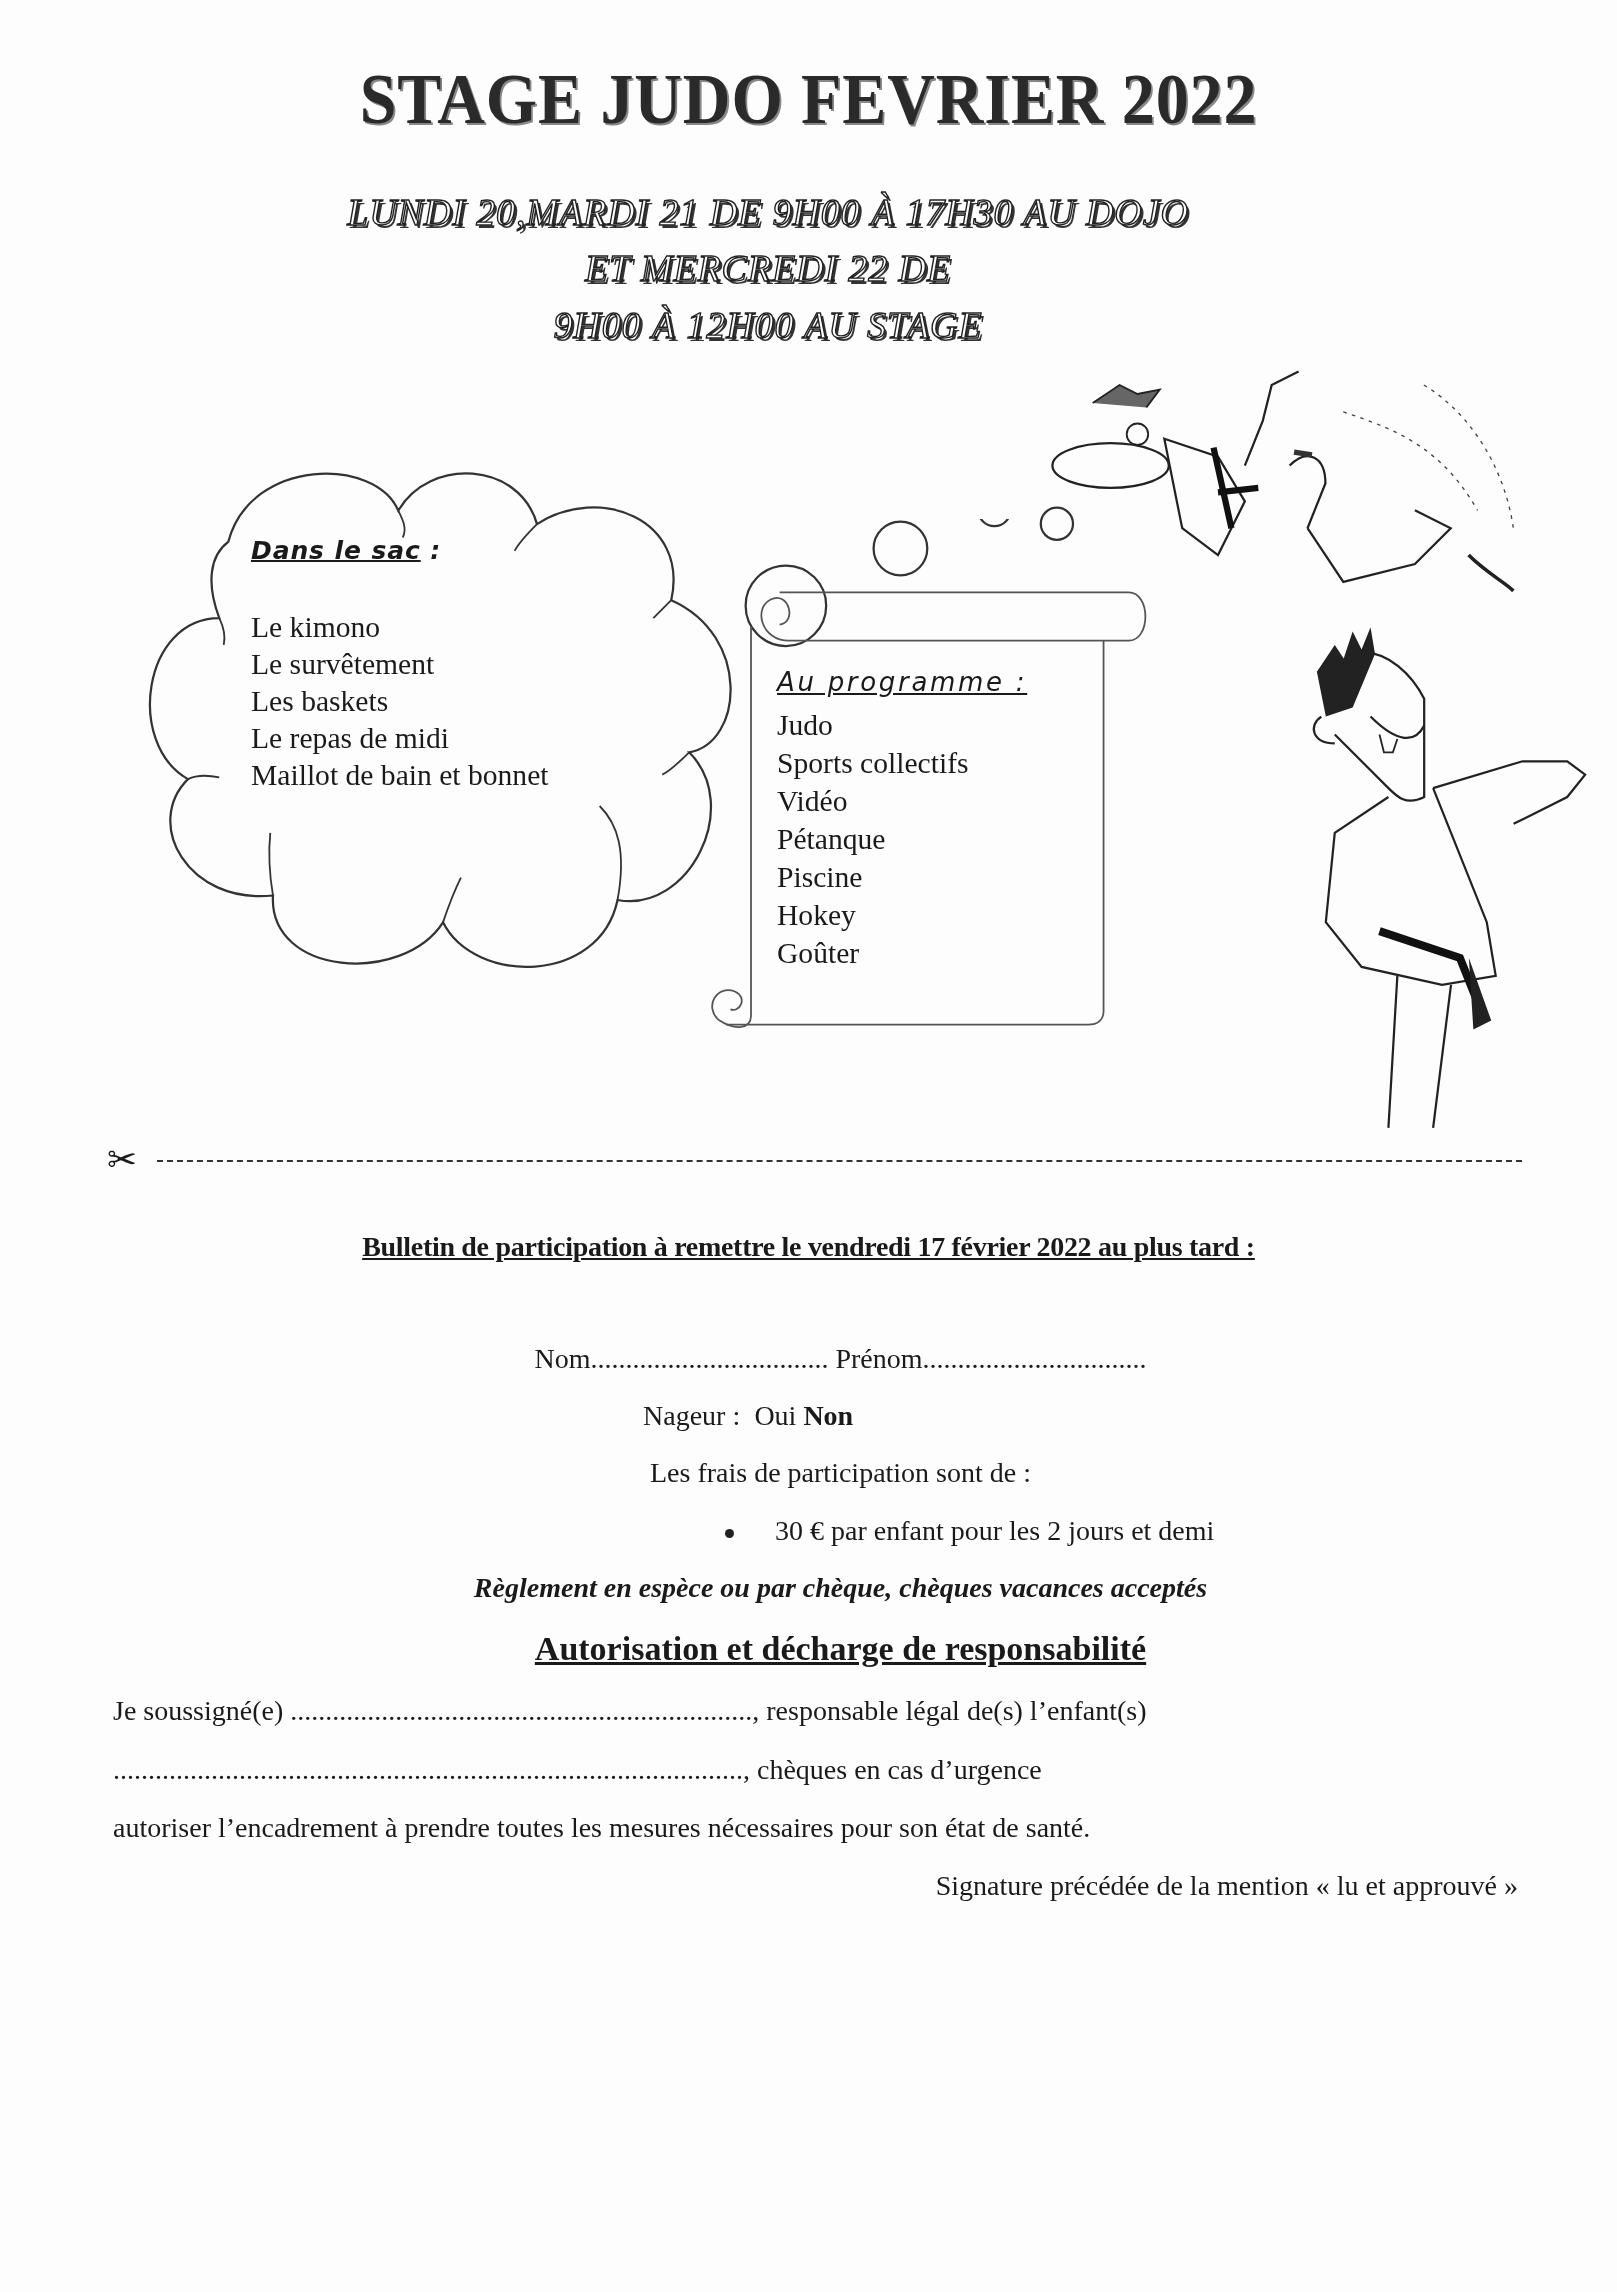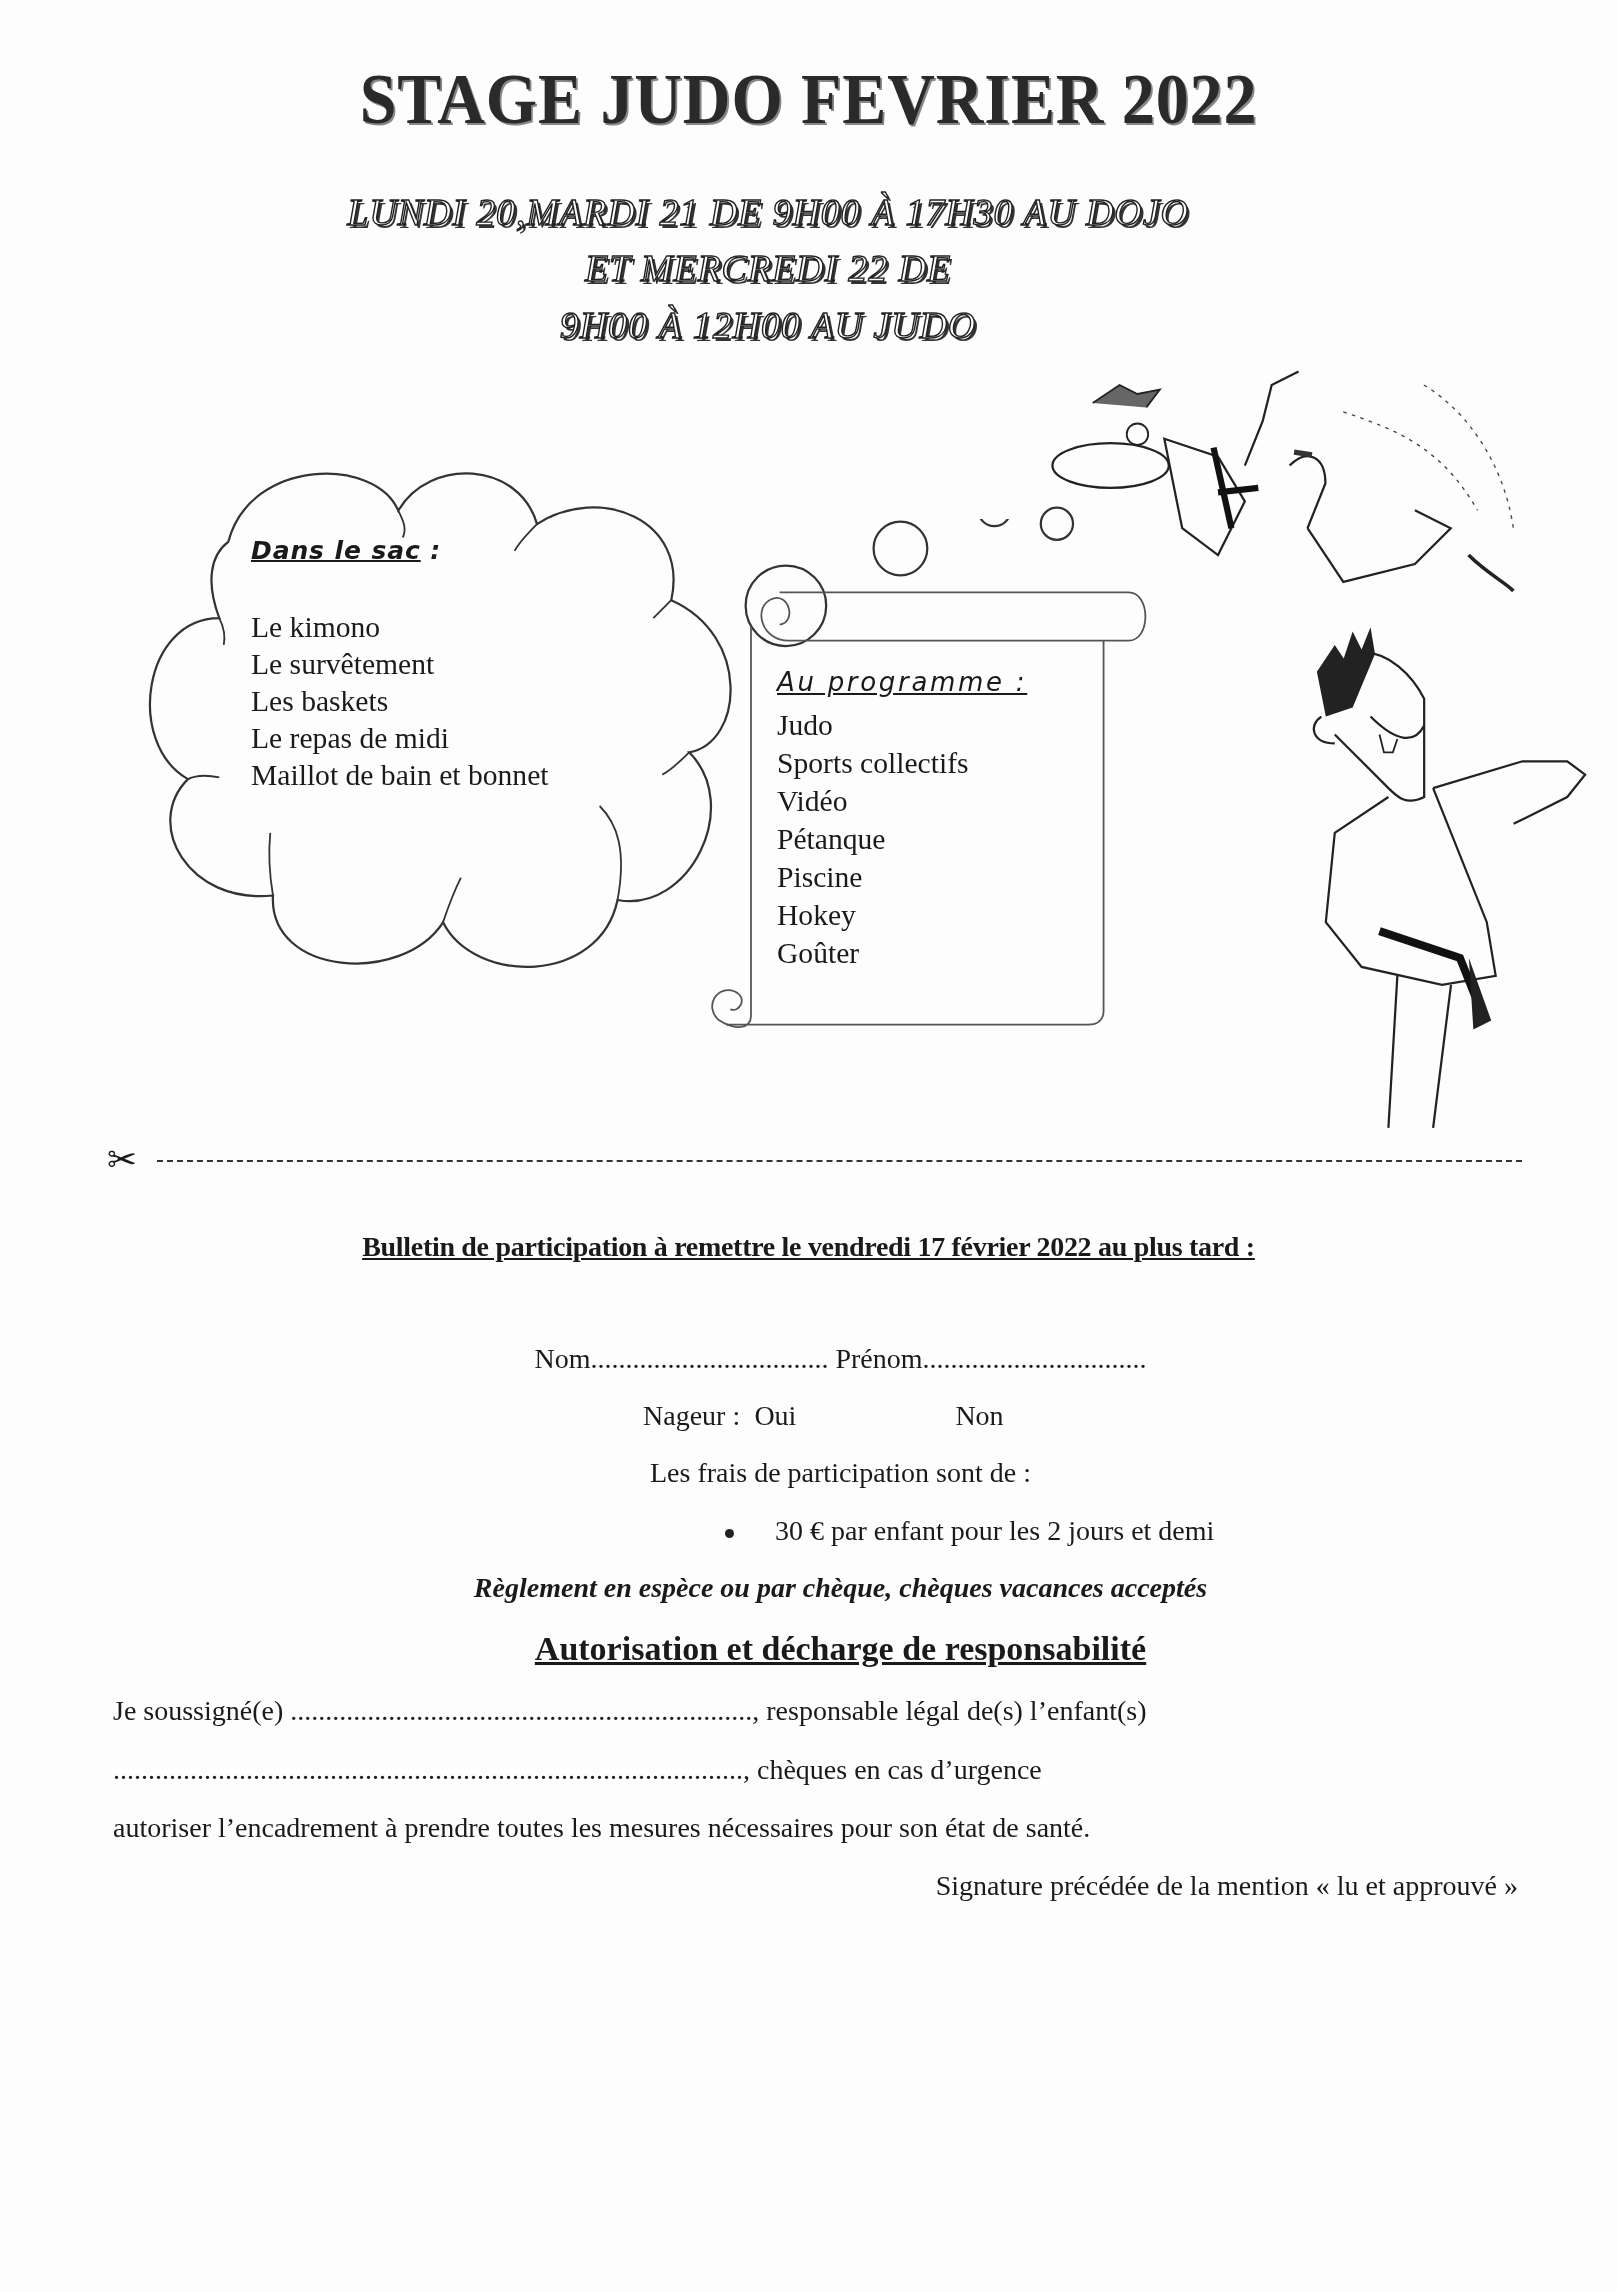--- a/index.html
+++ b/index.html
@@ -45,21 +45,21 @@
     .auth-title { font-weight: bold; font-size: 34px; text-decoration: underline; }
     .line-left { left: 113px; font-size: 28px; }
     .dot { display: inline-block; width: 9px; height: 9px; border-radius: 50%; background: #222; vertical-align: middle; margin-right: 41px; }
   </style>
 </head>
 <body>
 
 <div class="abs title">STAGE JUDO FEVRIER 2022</div>
 <div class="abs sched" style="top:190px;">LUNDI 20,MARDI 21 DE 9H00 À 17H30 AU DOJO</div>
 <div class="abs sched" style="top:246px;">ET MERCREDI 22 DE</div>
-<div class="abs sched" style="top:303px;">9H00 À 12H00 AU JUDO</div>
+<div class="abs sched" style="top:303px;">9H00 À 12H00 AU STAGE</div>
 
 <svg class="abs cloud-svg" width="627" height="537" viewBox="0 0 700 600">
   <path d="M105,105 C130,10 270,10 295,70 C330,10 430,15 450,85 C520,40 620,80 600,170
            C690,210 680,330 620,340 C680,400 620,520 540,505 C520,600 380,600 345,530
            C300,600 150,590 155,500 C60,510 10,420 60,370 C-10,330 10,190 95,190
            C80,150 85,120 105,105 Z" fill="none" stroke="#333" stroke-width="2.5"></path>
   <path d="M295,70 C300,80 305,90 300,100" fill="none" stroke="#333" stroke-width="2"></path>
   <path d="M450,85 C440,95 430,105 425,115" fill="none" stroke="#333" stroke-width="2"></path>
   <path d="M600,170 C590,180 585,185 580,190" fill="none" stroke="#333" stroke-width="2"></path>
   <path d="M620,340 C610,350 600,360 590,365" fill="none" stroke="#333" stroke-width="2"></path>
@@ -135,21 +135,21 @@
 <div class="abs bulletin">Bulletin de participation à remettre le vendredi 17 février  2022 au plus tard :</div>
 
 <div class="abs center-line" style="top:1343px;">
   <span>Nom</span><span>..................................</span>
   <span>Prénom</span><span>................................</span>
 </div>
 
 <div class="abs" style="left:643px; top:1400px; font-size:28px;">
   <span>Nageur :</span>
   <span style="margin-left:7.2px;">Oui</span>
-  <span style="margin-left:152px;">Non</span>
+  <span style="font-weight:bold;">Non</span>
 </div>
 
 <div class="abs center-line" style="top:1457px;">Les frais de participation sont de :</div>
 
 <div class="abs" style="left:725px; top:1515px; font-size:28px;">
   <span class="dot"></span><span>30 € par enfant pour les 2 jours et demi</span>
 </div>
 
 <div class="abs center-line reglement" style="top:1572px;">Règlement en espèce ou par chèque, chèques vacances acceptés</div>
 

